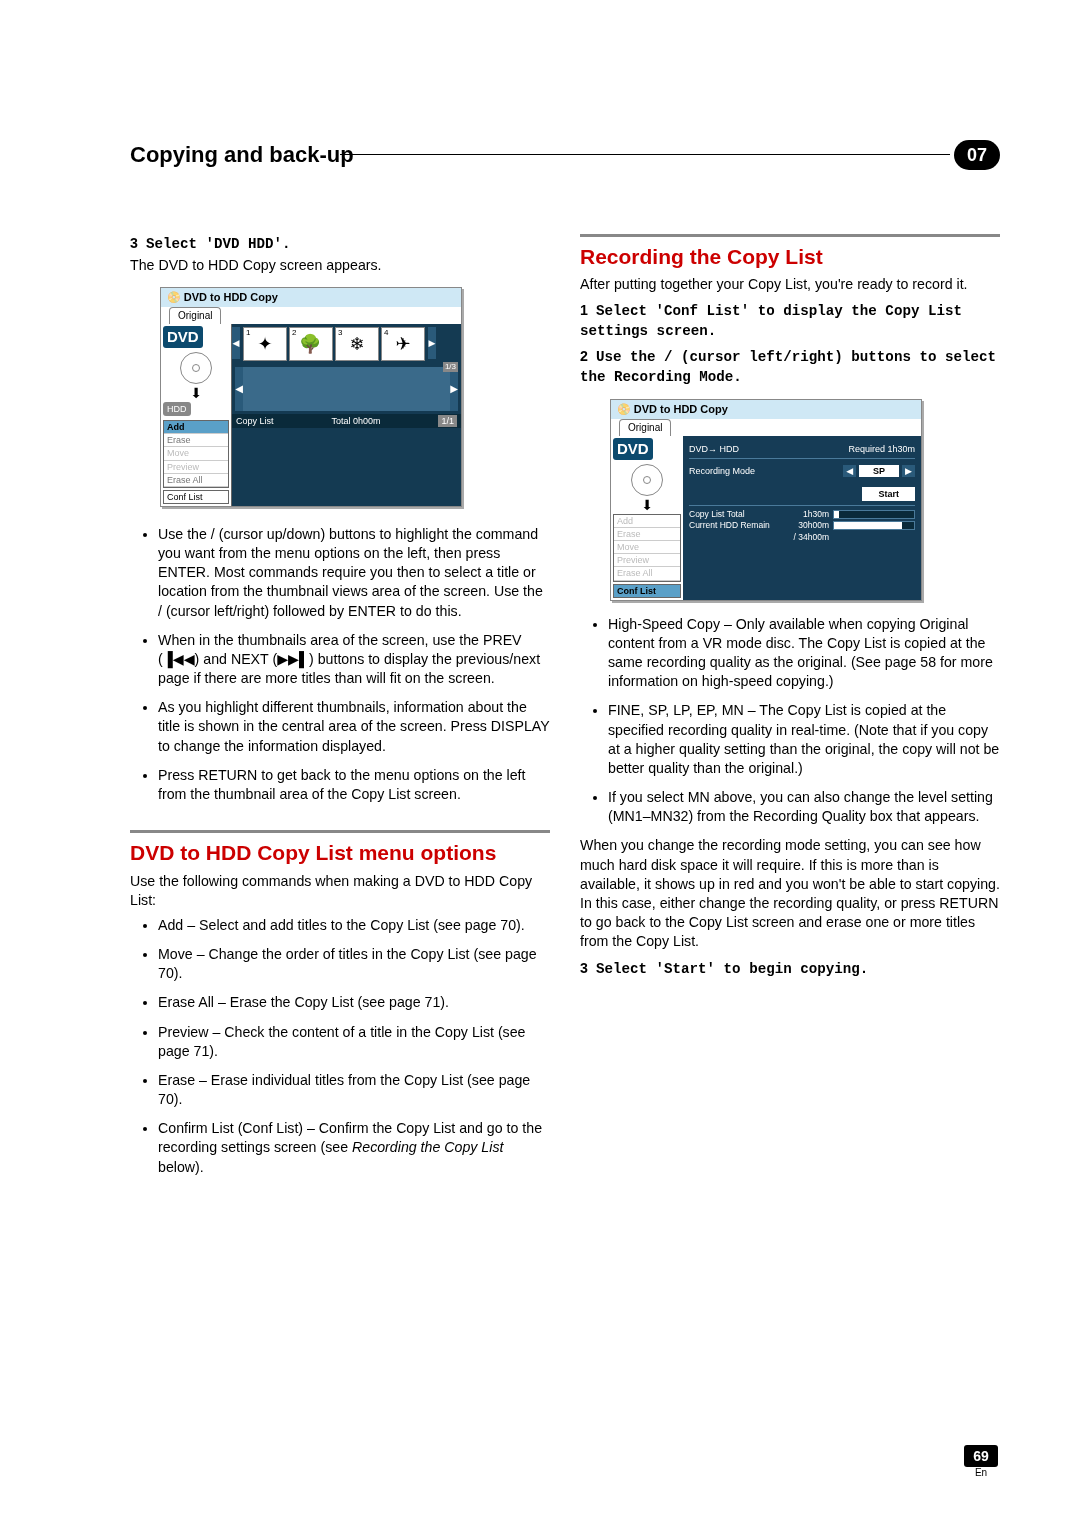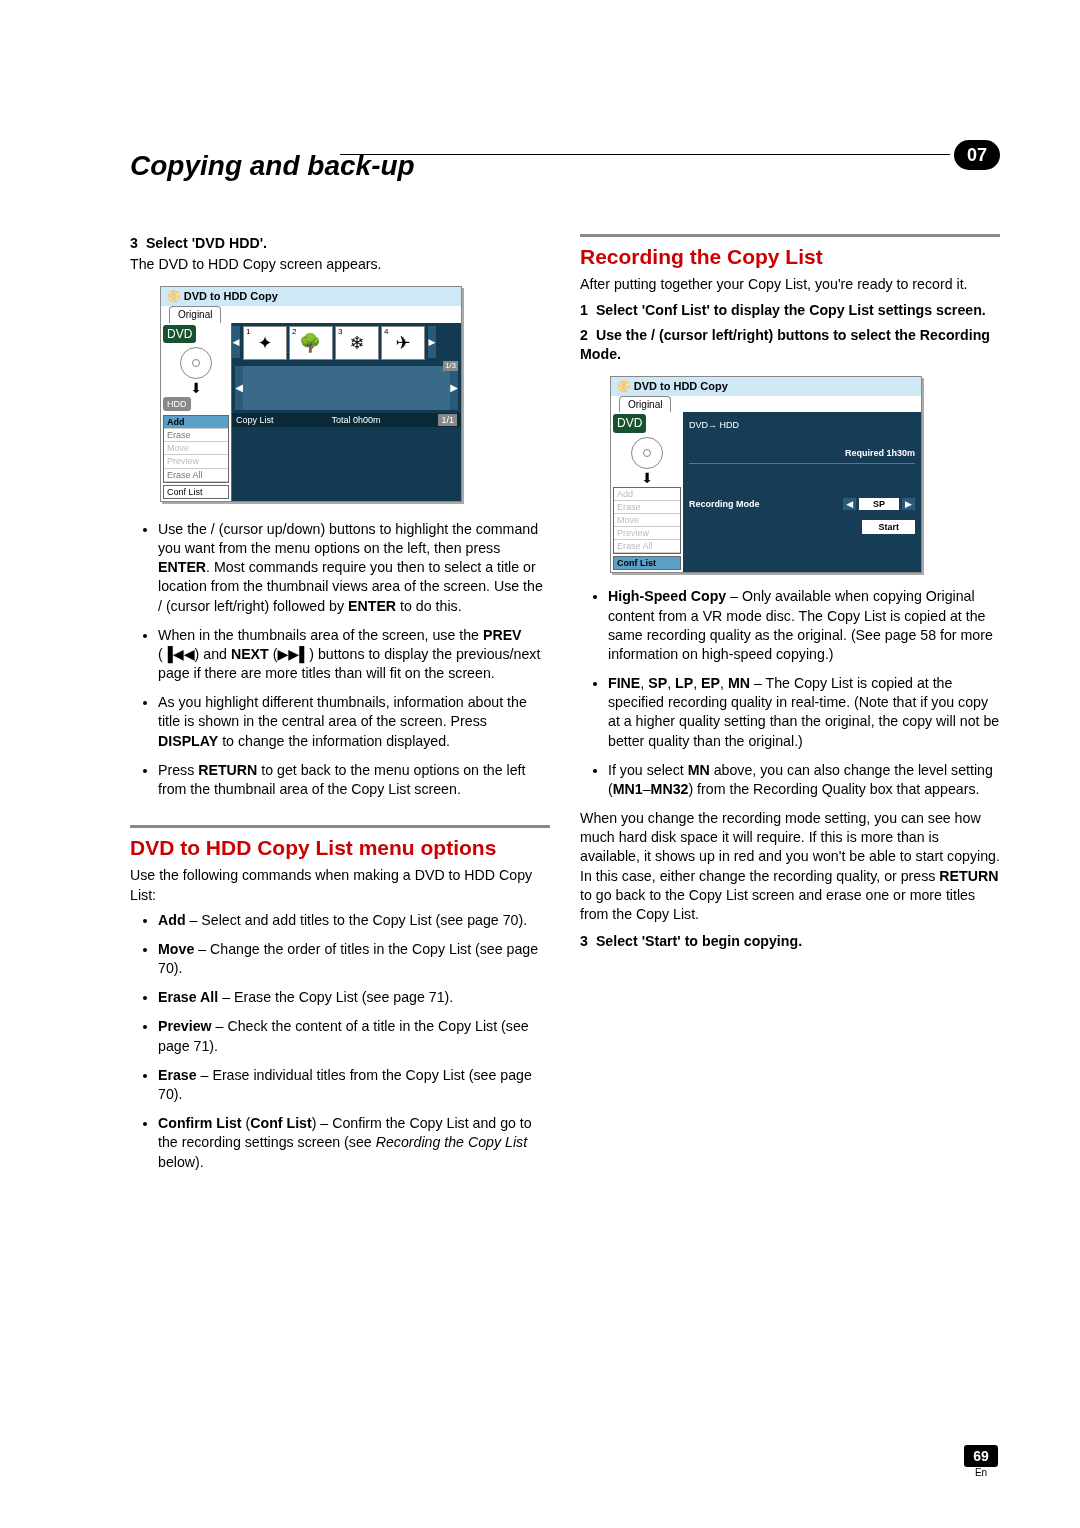--- a/index.html
+++ b/index.html
@@ -23,26 +23,25 @@
     margin-bottom: 60px;
   }
   .header-line {
     border-top: 1px solid #000;
     position: absolute;
     top: 14px;
     left: 210px;
     right: 50px;
   }
   .header-title {
-    font-style: italic;
-    font-weight: bold;
-    font-size: 28px;
+    font-weight: bold;
+    font-size: 22px;
     position: absolute;
     left: 0;
-    top: 10px;
+    top: 2px;
     background: #fff;
     padding-right: 10px;
   }
   .chapter-badge {
     position: absolute;
     right: 0;
     top: 0;
     width: 46px;
     height: 30px;
     background: #000;
@@ -57,20 +56,21 @@
     display: flex;
     gap: 30px;
   }
   .col {
     width: 50%;
     font-size: 14.2px;
     line-height: 1.35;
   }
   .step-bold {
     font-weight: bold;
+    font-family: Liberation Mono, monospace;
   }
   .step-num {
     font-weight: bold;
     margin-right: 8px;
   }
   .step-line {
     margin-bottom: 2px;
   }
   .body-text {
     margin-bottom: 4px;
@@ -87,21 +87,21 @@
     border-top: 3px solid #888;
     margin: 26px 0 6px 0;
     width: 100%;
   }
   .section-head {
     font-weight: bold;
     font-size: 21px;
     color: #c00;
     margin: 0 0 4px 0;
   }
-  .bold { font-weight: bold; margin-top: 28px; }
+  .bold { font-weight: normal; }
   .italic { font-style: italic; }
 
   
   .ui-shot1 {
     width: 300px;
     margin: 12px auto 18px 30px;
     border: 1px solid #888;
     font-size: 10px;
     box-shadow: 2px 2px 0 #aaa;
   }
@@ -123,28 +123,28 @@
   }
   .ui-body1 {
     display: flex;
   }
   .ui-left {
     width: 70px;
     border-right: 1px solid #666;
     font-size: 9px;
   }
   .ui-dvd-lbl {
-    background: #14532d;
+    background: #0c4a6e;
     color: #fff;
-    font-weight: normal;
+    font-weight: bold;
     padding: 1px 4px;
     border-radius: 3px;
     margin: 2px;
     display: inline-block;
-    font-size: 12px;
+    font-size: 15px;
   }
   .ui-disc {
     width: 30px; height: 30px; border: 1px solid #888; border-radius: 50%;
     margin: 2px auto; position: relative;
   }
   .ui-disc::after { content:''; position:absolute; top:11px; left:11px; width:6px; height:6px; border:1px solid #888; border-radius:50%;}
   .ui-arrow-dn { text-align:center; font-size: 14px; line-height:1;}
   .ui-hdd-lbl { background:#888; color:#fff; padding:1px 4px; border-radius:3px; margin:2px; display:inline-block; font-size:9px;}
   .ui-menu { border:1px solid #666; margin:2px; }
   .ui-menu-item { padding:0 3px; font-size:9px; border-bottom:1px solid #ccc; color:#777;}
@@ -328,20 +328,41 @@
               <span class="bold">Recording Mode</span>
               <span class="sp-sel">
                 <span class="sp-btn">◀</span>
                 <span class="sp-val">SP</span>
                 <span class="sp-btn">▶</span>
               </span>
             </div>
             <div>
                 <span class="start-btn">Start</span>
               </div>
+            <div class="stat-block">
+              <div class="stat-row">
+                <span class="stat-lbl">Copy List Total</span>
+                <span class="stat-val">1h30m</span>
+                <span class="stat-bar">
+                    <span class="stat-bar-fill" style="width:6%;"></span>
+                  </span>
+              </div>
+              <div class="stat-row">
+                <span class="stat-lbl">Current HDD Remain</span>
+                <span class="stat-val">30h00m</span>
+                <span class="stat-bar">
+                    <span class="stat-bar-fill" style="width:85%;"></span>
+                  </span>
+              </div>
+              <div class="stat-row">
+                <span class="stat-lbl"></span>
+                <span class="stat-val">/ 34h00m</span>
+                <span style="flex:1"></span>
+              </div>
+            </div>
           </div>
         </div>
       </div>
 
       <ul class="bullets">
         <li><span class="bold">High-Speed Copy</span><span> – Only available when copying Original content from a VR mode disc. The Copy List is copied at the same recording quality as the original. (See page 58 for more information on high-speed copying.)</span></li>
         <li><span class="bold">FINE</span><span>, </span><span class="bold">SP</span><span>, </span><span class="bold">LP</span><span>, </span><span class="bold">EP</span><span>, </span><span class="bold">MN</span><span> – The Copy List is copied at the specified recording quality in real-time. (Note that if you copy at a higher quality setting than the original, the copy will not be better quality than the original.)</span></li>
         <li><span>If you select </span><span class="bold">MN</span><span> above, you can also change the level setting (</span><span class="bold">MN1</span><span>–</span><span class="bold">MN32</span><span>) from the Recording Quality box that appears.</span></li>
       </ul>
 

